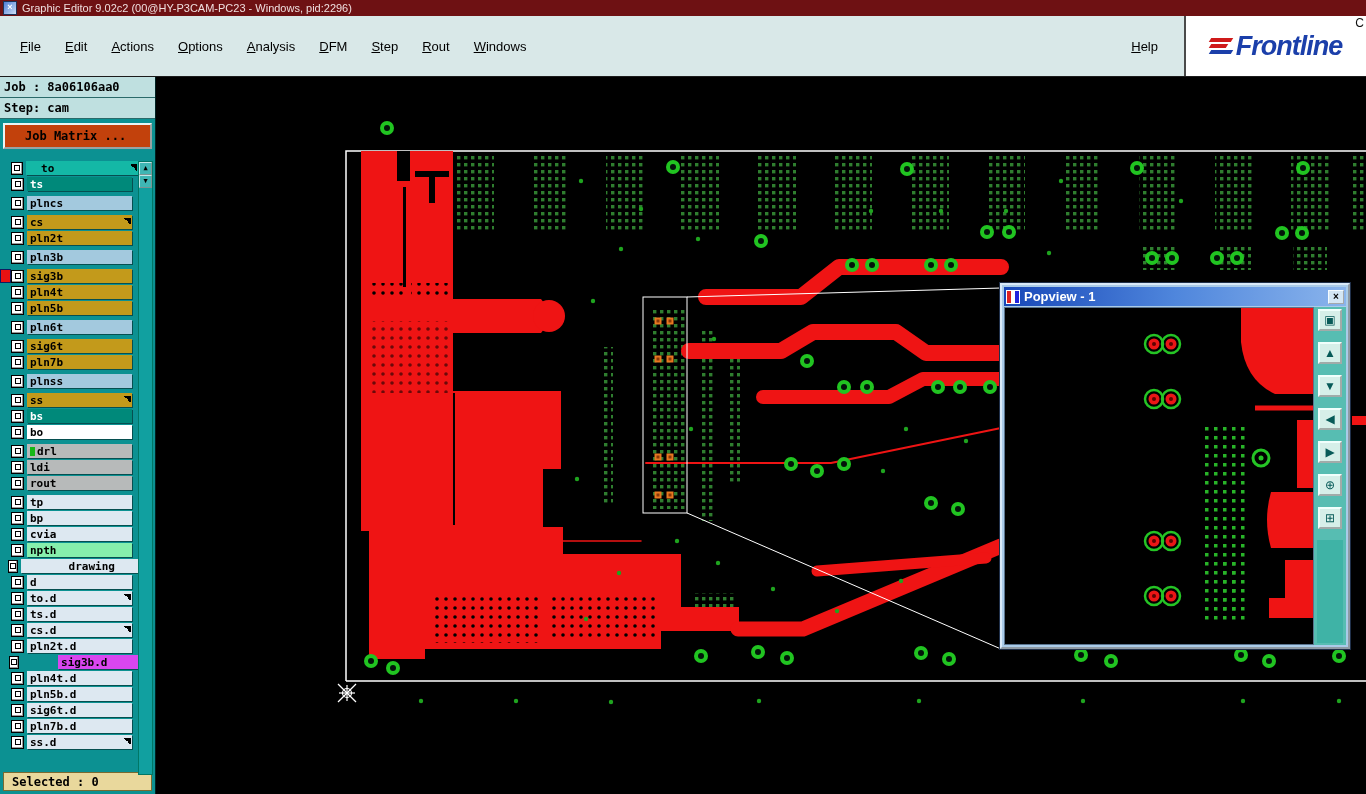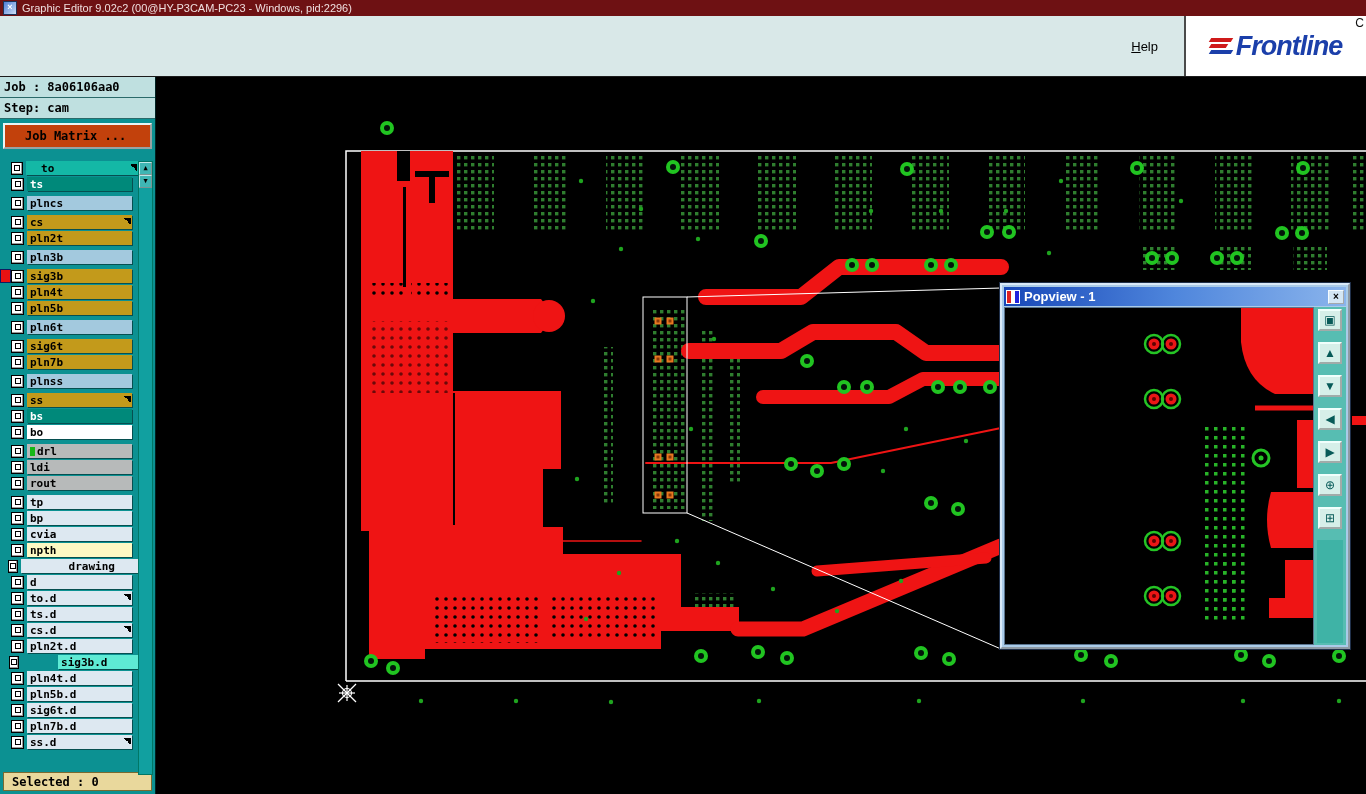--- a/index.html
+++ b/index.html
@@ -72,20 +72,31 @@
 </style>
 </head>
 <body>
 
 <div id="titlebar">
   <span id="app-icon">×</span>
   <span id="title-text">Graphic Editor 9.02c2 (00@HY-P3CAM-PC23 - Windows, pid:2296)</span>
 </div>
 
 <div id="menubar">
+  <div id="menu-left">
+      <div class="menu-item"><u>F</u>ile</div>
+      <div class="menu-item"><u>E</u>dit</div>
+      <div class="menu-item"><u>A</u>ctions</div>
+      <div class="menu-item"><u>O</u>ptions</div>
+      <div class="menu-item"><u>A</u>nalysis</div>
+      <div class="menu-item"><u>D</u>FM</div>
+      <div class="menu-item"><u>S</u>tep</div>
+      <div class="menu-item"><u>R</u>out</div>
+      <div class="menu-item"><u>W</u>indows</div>
+    </div>
   <div id="menu-spacer"></div>
   <div id="menu-help" class="menu-item"><u>H</u>elp</div>
   <div id="logo-box">
     <span id="logo-icon">
         <i class="b1"></i>
         <i class="b2"></i>
         <i class="b3"></i>
       </span>
     <span id="logo-text">Frontline</span>
     <span id="logo-partial">C</span>
@@ -252,21 +263,21 @@
             <span class="checkbox">
               <span class="cb-inner"></span>
             </span>
             <span class="layer-label" style="background: rgb(221, 232, 241);">cvia</span>
           </div>
           <div class="layer-row">
             <span class="active-marker"></span>
             <span class="checkbox">
               <span class="cb-inner"></span>
             </span>
-            <span class="layer-label" style="background: #fef9c3;">npth</span>
+            <span class="layer-label" style="background: #86efac;">npth</span>
           </div>
           <div class="layer-row">
             <span class="active-marker"></span>
             <span class="checkbox">
               <span class="cb-inner"></span>
             </span>
             <span class="layer-label" style="background: rgb(221, 232, 241); padding-left: 48px;">drawing</span>
           </div>
           <div class="layer-row">
             <span class="active-marker"></span>
@@ -301,21 +312,21 @@
             <span class="checkbox">
               <span class="cb-inner"></span>
             </span>
             <span class="layer-label" style="background: rgb(221, 232, 241);">pln2t.d</span>
           </div>
           <div class="layer-row">
             <span class="active-marker"></span>
             <span class="checkbox">
               <span class="cb-inner"></span>
             </span>
-            <span class="layer-label" style="background: #5eead4; margin-left: 36px;">sig3b.d</span>
+            <span class="layer-label" style="background: #d946ef; margin-left: 36px;">sig3b.d</span>
           </div>
           <div class="layer-row">
             <span class="active-marker"></span>
             <span class="checkbox">
               <span class="cb-inner"></span>
             </span>
             <span class="layer-label" style="background: rgb(221, 232, 241);">pln4t.d</span>
           </div>
           <div class="layer-row">
             <span class="active-marker"></span>

